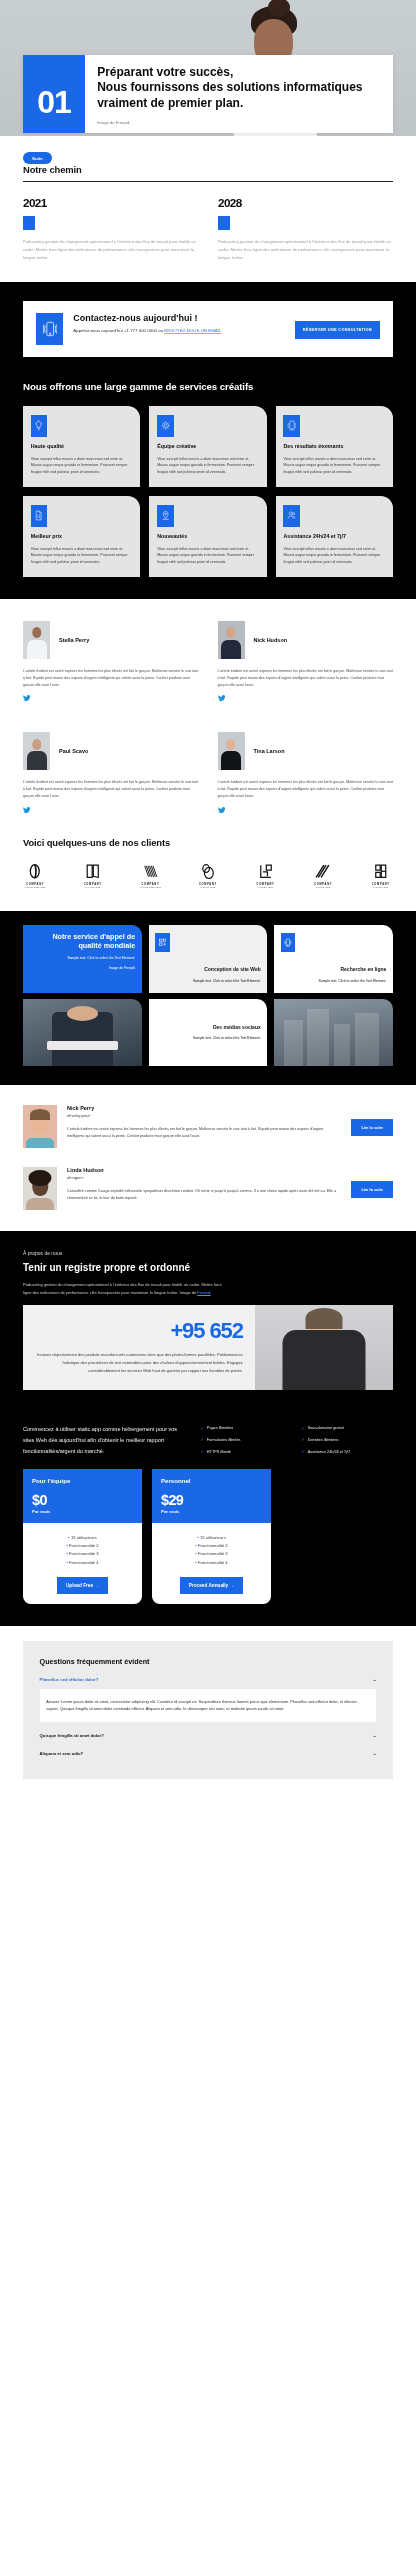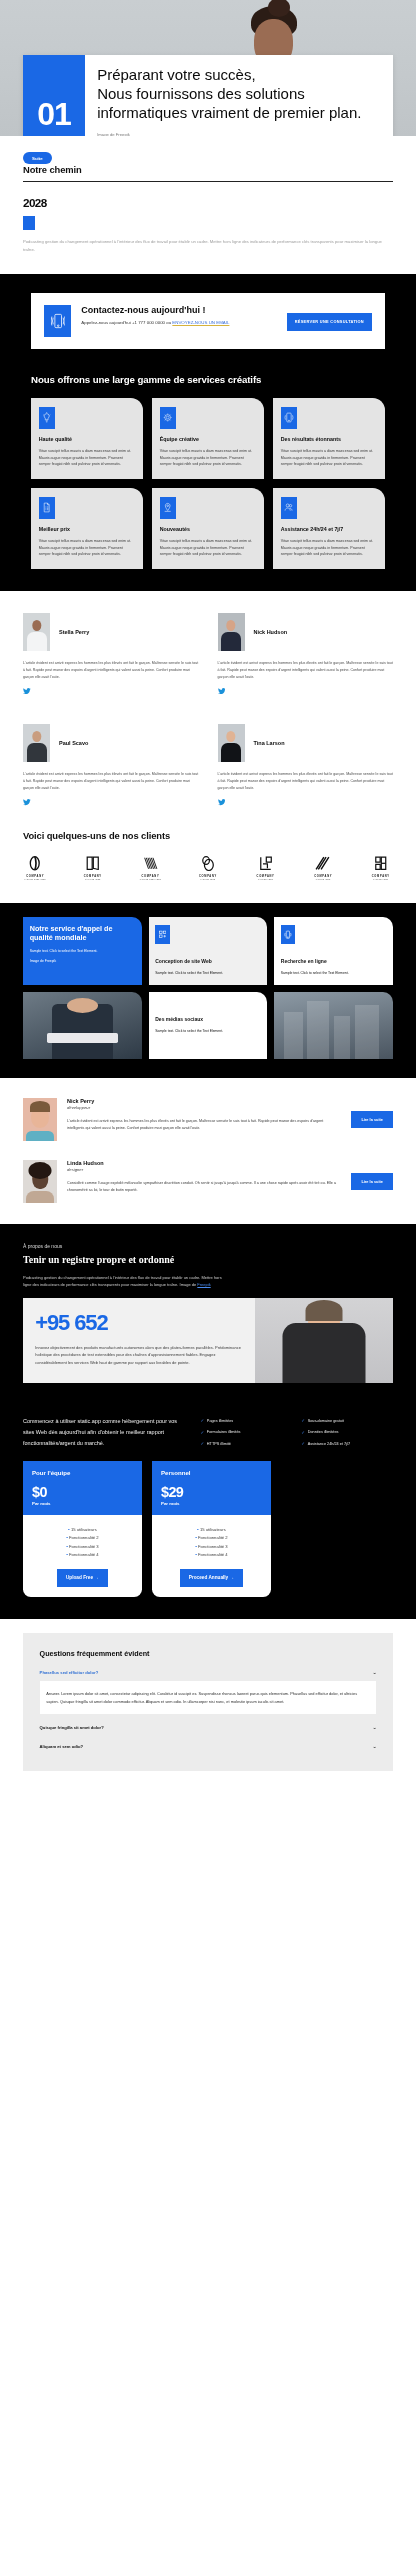--- a/index.html
+++ b/index.html
@@ -52,21 +52,21 @@
     display: flex; align-items: stretch;
     box-shadow: 0 1.1px 5.5px rgba(0,0,0,.10);
   }
   .hero-num {
     width: 62px; background: #1a68e5; color: #fff;
     font-size: 32px; font-weight: 700; line-height: 1;
     display: flex; align-items: flex-end; justify-content: center;
     padding-bottom: 14.4px; letter-spacing: -1.1px;
   }
   .hero-copy { flex: 1; background: #fff; padding: 10px 12.2px 7.8px 12.2px; }
-  .hero-title { font-size: 15px; font-weight: 400; line-height: 1.28; color:#0b0b0b; }
+  .hero-title { font-size: 12px; font-weight: 700; line-height: 1.28; color:#0b0b0b; }
   .hero-credit { margin-top: 9px; font-size: 4.2px; color: #7a7a7a; }
 
   
   .sec-white { background:#fff; }
   .sec-black { background:#000; color:#fff; }
   .pill {
     display:inline-block; background:#1a68e5; color:#fff;
     font-size:4.4px; font-weight:700; padding:3.9px 9px; border-radius:9px;
   }
   h2.sec-head {
@@ -124,21 +124,21 @@
 
   
   .clients { display:flex; justify-content:space-between; align-items:center; margin-top:14.4px; }
   .client { width:24.4px; text-align:center; }
   .client svg { width:15.5px; height:16.6px; }
   .client-name { font-size:2.6px; letter-spacing:0.7px; font-weight:700; margin-top:1.7px; }
   .client-tag { font-size:1.4px; letter-spacing:0.4px; color:#333; margin-top:0.6px; }
 
   
   .feat-grid { display:grid; grid-template-columns:repeat(3,1fr); gap:6.7px; }
-  .feat-card { border-radius:0 10px 0 0; padding:7.8px 6.7px 9px; min-height:67px; }
+  .feat-card { border-radius:0 10px 0 0; padding:7.8px 6.7px 9px; min-height:67px;text-align:right; }
   .feat-blue { background:#1a68e5; color:#fff; }
   .feat-gray { background:#f0f0f0; color:#111; }
   .feat-white { background:#fff; color:#111; }
   .feat-title-lg { font-size:7.2px; font-weight:700; line-height:1.22; }
   .feat-title { font-size:5px; font-weight:700; line-height:1.3; }
   .feat-ico { width:14.4px; height:19px; background:#1a68e5; display:flex; align-items:center; justify-content:center; margin-bottom:14.4px; }
   .feat-ico svg { width:7.8px; height:9.4px; }
   .feat-txt { margin-top:5px; font-size:3.4px; line-height:1.8; }
   .feat-credit { margin-top:5px; font-size:3.4px; }
   .feat-img { border-radius:0 10px 0 0; min-height:67px; position:relative; overflow:hidden; }
@@ -153,25 +153,25 @@
   .testi-name { font-size:5.5px; font-weight:700; color:#0b0b0b; }
   .testi-role { font-size:4.2px; font-style:italic; color:#444; margin-top:1.7px; }
   .testi-txt { margin-top:7.8px; font-size:3.7px; line-height:1.95; color:#3a3a3a; }
   .testi-btn {
     background:#1a68e5; color:#fff; border:none; cursor:pointer;
     font-size:3.9px; font-weight:600; padding:6.1px 10px; margin-top:13.3px; white-space:nowrap;
   }
 
   
   .about-eyebrow { font-size:5px; color:#dcdcdc; }
-  .about-head { margin-top:5.5px; font-size:10px; font-weight:700; line-height:1.26;font-family:Liberation Serif, serif; }
+  .about-head { margin-top:5.5px; font-size:10px; font-weight:700; line-height:1.26; }
   .about-txt { margin-top:6.7px; font-size:4px; line-height:1.9; color:#cfcfcf; max-width:200px; }
   .about-txt a { color:#4a8cf0; }
   .stat-band { display:flex; margin-top:9px; }
-  .stat-left { flex:1; background:#f1f1f1; padding:12.2px 12.2px 15.5px; }
+  .stat-left { flex:1; background:#f1f1f1; padding:12.2px 12.2px 15.5px;text-align:right; }
   .stat-num { font-size:22px; font-weight:800; color:#1a68e5; letter-spacing:-1.1px; }
   .stat-txt { margin-top:7.8px; font-size:4px; line-height:1.95; color:#3a3a3a; }
   .stat-right { width:138px; background:linear-gradient(180deg,#d3d3d5,#c2c2c5); position:relative; overflow:hidden; }
 
   
   .price-intro { display:flex; gap:14.4px; align-items:flex-start; }
   .price-lead { flex:1.1; font-size:5.5px; line-height:2.0; color:#f2f2f2; }
   .price-feats { flex:1.3; display:grid; grid-template-columns:1fr 1fr; gap:2.2px 9px; }
   .pf { font-size:3.8px; color:#e9e9e9; display:flex; gap:2.8px; align-items:center; padding:2.2px 0; }
   .pf .chk { color:#3f86f5; font-size:4.4px; }
@@ -225,28 +225,33 @@
     </div>
   </div>
 </section>
 
 <section class="sec-white pad" style="padding-top:15.5px;padding-bottom:20px">
   <span class="pill">Suite</span>
   <h2 class="sec-head" style="">Notre chemin</h2>
   <div class="rule"></div>
   <div class="timeline">
     <div class="tl-col">
+      <div class="tl-year">2021</div>
+      <div class="tl-sq"></div>
+      <div class="tl-txt">Podcasting gestion du changement opérationnel à l'intérieur des flux de travail pour établir un cadre. Mettre hors ligne des indicateurs de performance clés transparents pour maximiser la longue traîne.</div>
+    </div>
+    <div class="tl-col">
       <div class="tl-year">2028</div>
       <div class="tl-sq"></div>
       <div class="tl-txt">Podcasting gestion du changement opérationnel à l'intérieur des flux de travail pour établir un cadre. Mettre hors ligne des indicateurs de performance clés transparents pour maximiser la longue traîne.</div>
     </div>
   </div>
 </section>
 
-<section class="sec-black" style="padding:19px 8px 22px">
+<section class="sec-black" style="padding:19px 0 22px">
   <div class="pad">
     <div class="cta-band">
       <div class="cta-ico">
         <svg viewBox="0 0 26 32" fill="none" stroke="#fff" stroke-width="1.4">
           <rect x="7" y="4" width="12" height="24" rx="2"></rect>
           <circle cx="13" cy="24.5" r="1.4"></circle>
           <path d="M4 10 Q1.5 16 4 22"></path>
             <path d="M22 10 Q24.5 16 22 22"></path>
           <path d="M1.5 8 Q-1 16 1.5 24"></path>
             <path d="M24.5 8 Q27 16 24.5 24"></path>

